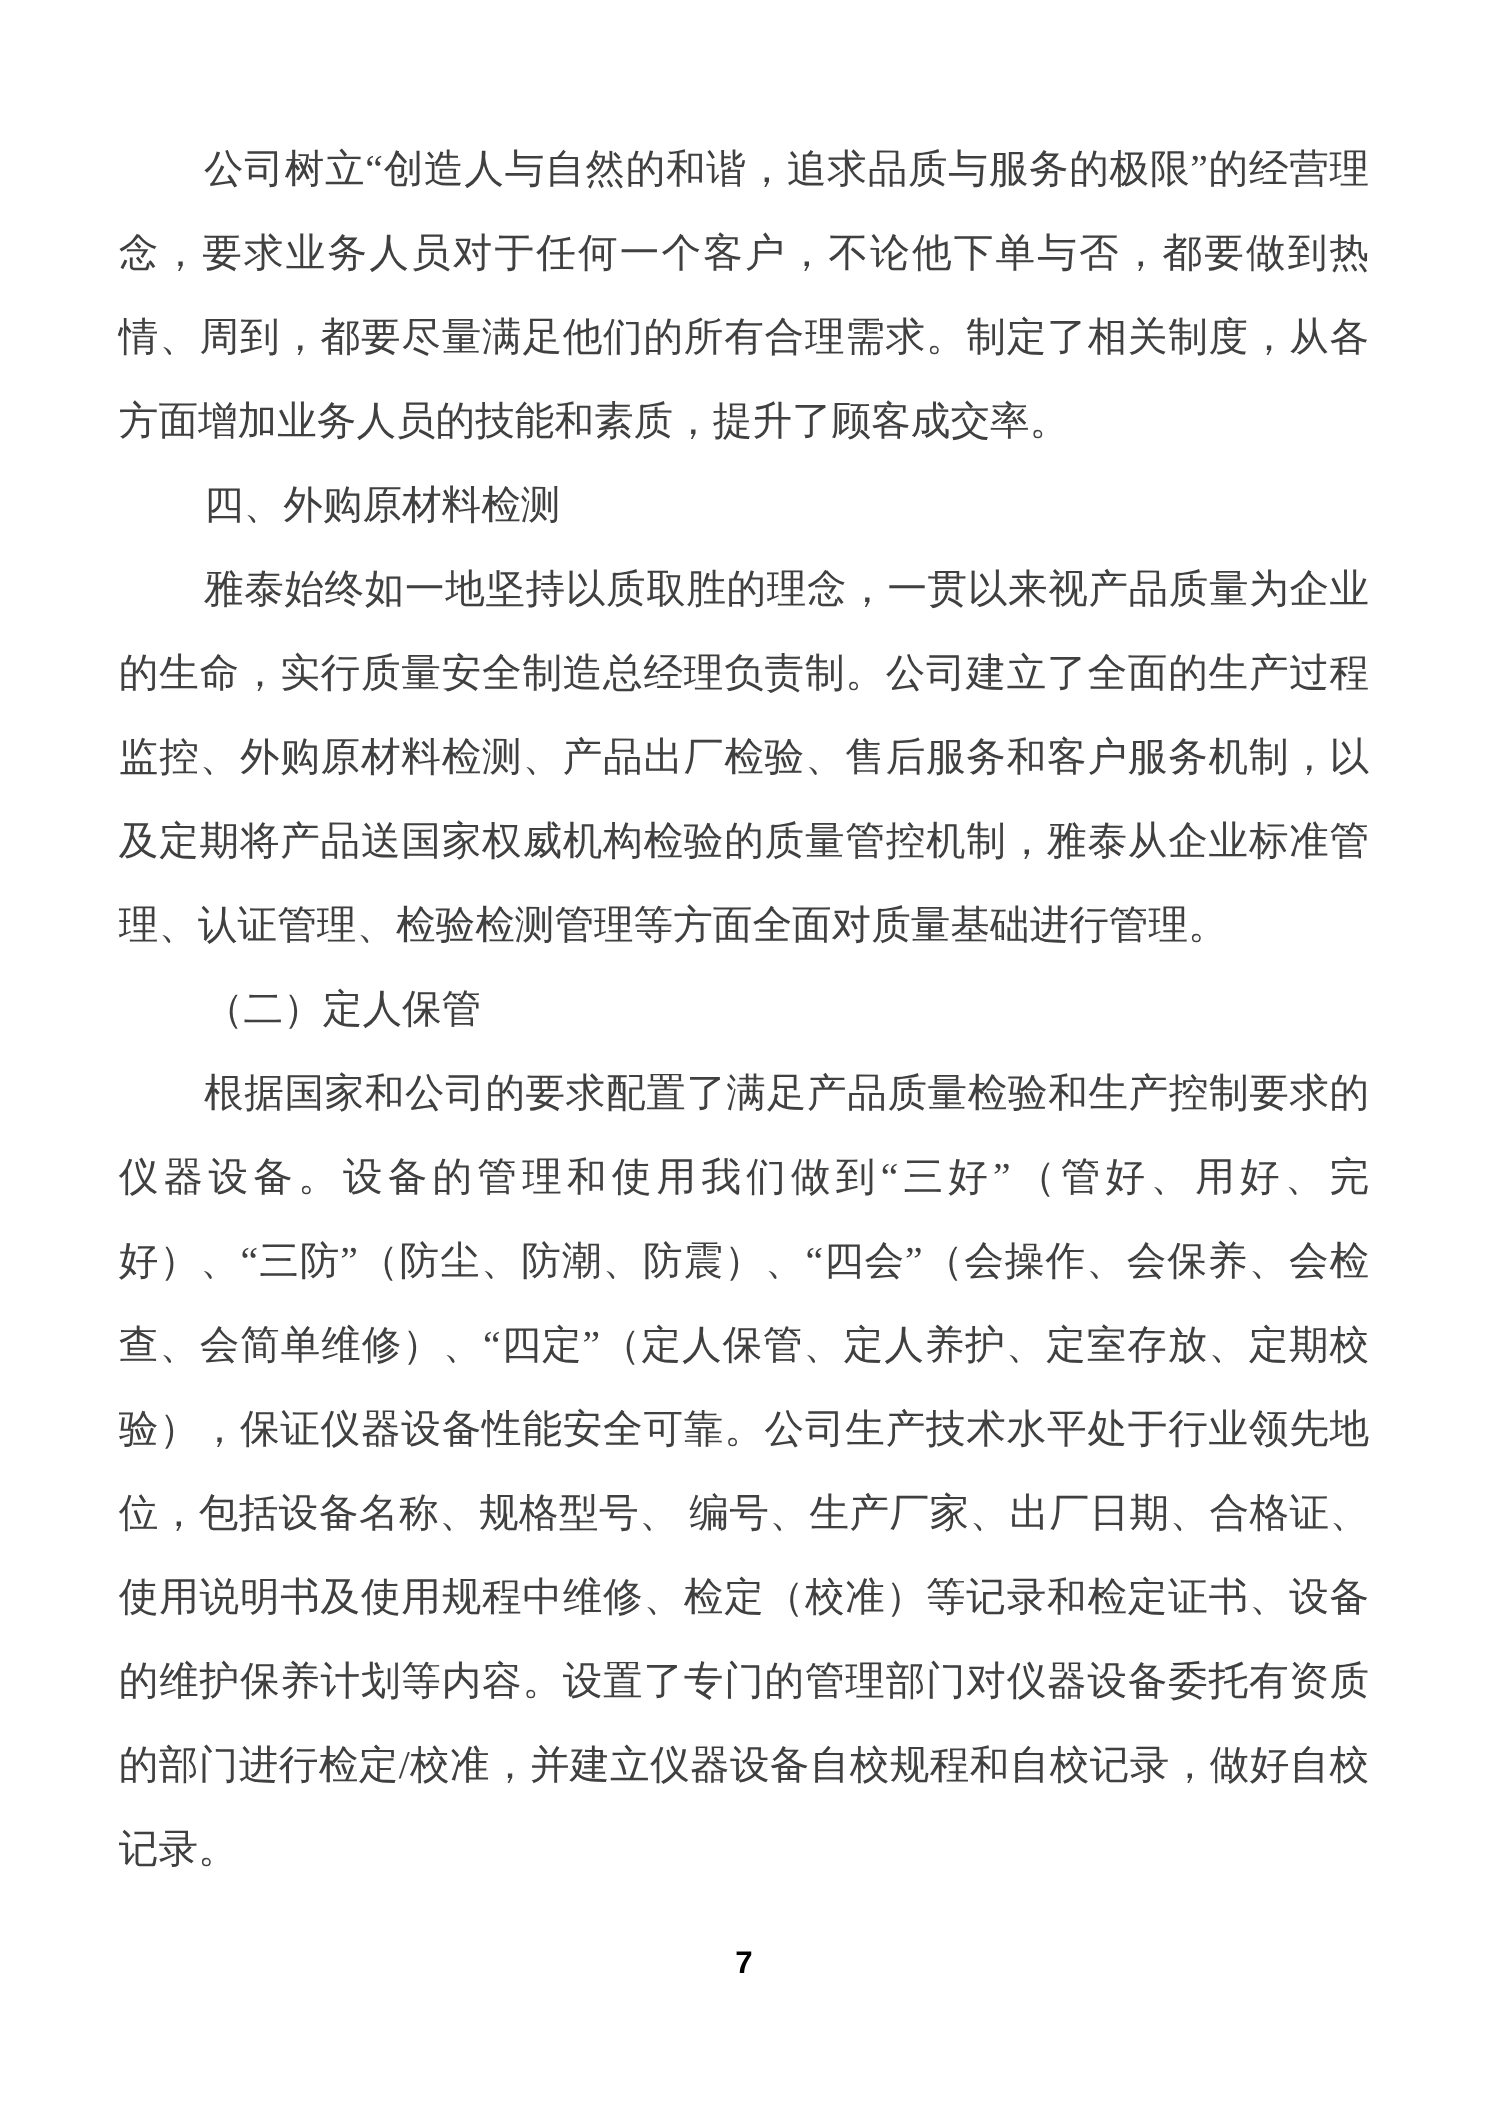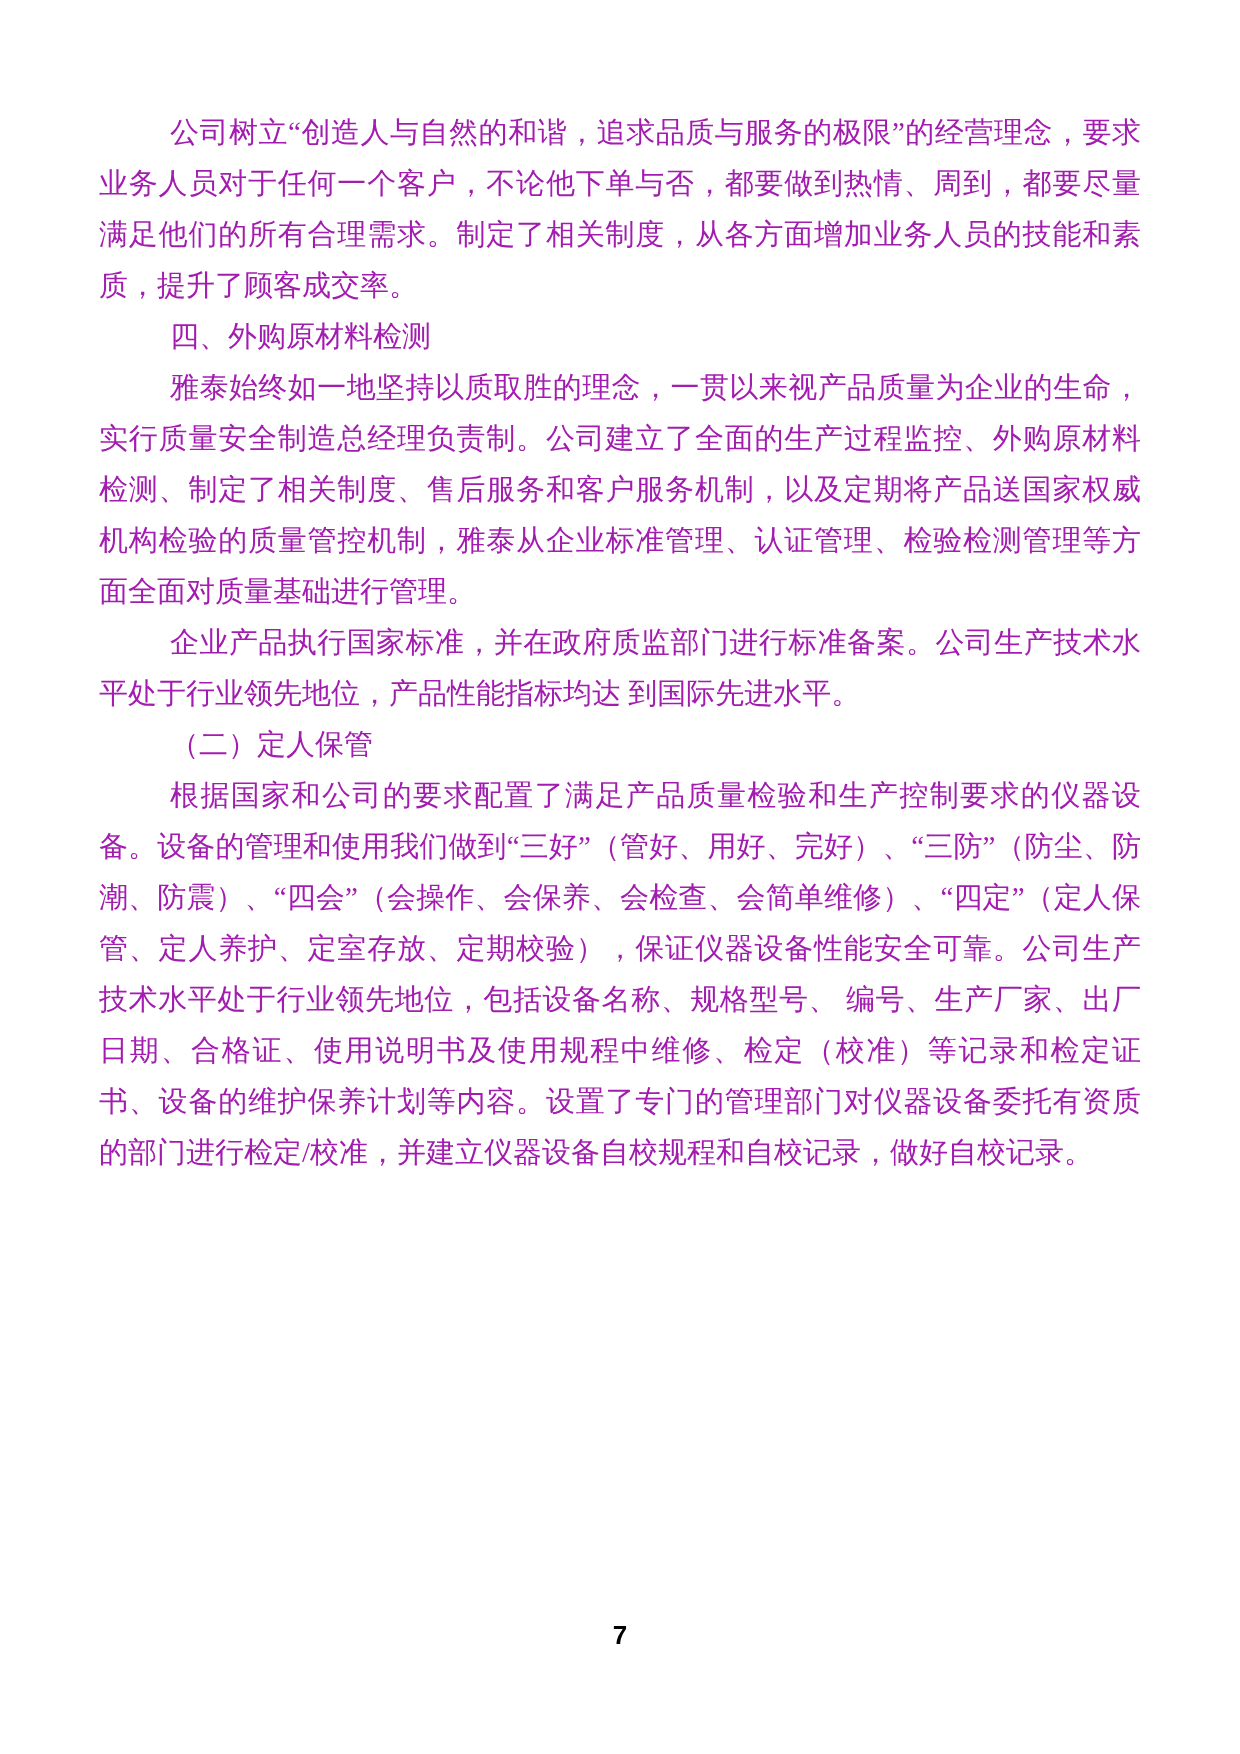--- a/index.html
+++ b/index.html
@@ -18,25 +18,25 @@
   }
   .textblock {
     position: absolute;
     left: 99px;
     top: 107px;
     width: 1042px;
   }
   .para {
     margin: 0;
     padding: 0;
-    font-size: 29px;
-    line-height: 51px;
+    font-size: 33px;
+    line-height: 70px;
     text-align: justify;
     text-indent: 71px;
-    color: #a21caf;
+    color: #404040;
     word-break: normal;
   }
   .footer {
     position: absolute;
     left: 0;
     width: 1240px;
     top: 1620px;
     text-align: center;
   }
   .page-number {
@@ -46,21 +46,20 @@
     color: #000000;
   }
 </style>
 </head>
 <body>
 
 <div class="page">
   <main class="textblock">
       <p class="para">公司树立“创造人与自然的和谐，追求品质与服务的极限”的经营理念，要求业务人员对于任何一个客户，不论他下单与否，都要做到热情、周到，都要尽量满足他们的所有合理需求。制定了相关制度，从各方面增加业务人员的技能和素质，提升了顾客成交率。</p>
       <p class="para">四、外购原材料检测</p>
-      <p class="para">雅泰始终如一地坚持以质取胜的理念，一贯以来视产品质量为企业的生命，实行质量安全制造总经理负责制。公司建立了全面的生产过程监控、外购原材料检测、制定了相关制度、售后服务和客户服务机制，以及定期将产品送国家权威机构检验的质量管控机制，雅泰从企业标准管理、认证管理、检验检测管理等方面全面对质量基础进行管理。</p>
-      <p class="para">企业产品执行国家标准，并在政府质监部门进行标准备案。公司生产技术水平处于行业领先地位，产品性能指标均达 到国际先进水平。</p>
+      <p class="para">雅泰始终如一地坚持以质取胜的理念，一贯以来视产品质量为企业的生命，实行质量安全制造总经理负责制。公司建立了全面的生产过程监控、外购原材料检测、产品出厂检验、售后服务和客户服务机制，以及定期将产品送国家权威机构检验的质量管控机制，雅泰从企业标准管理、认证管理、检验检测管理等方面全面对质量基础进行管理。</p>
       <p class="para">（二）定人保管</p>
       <p class="para">根据国家和公司的要求配置了满足产品质量检验和生产控制要求的仪器设备。设备的管理和使用我们做到“三好”（管好、用好、完好）、“三防”（防尘、防潮、防震）、“四会”（会操作、会保养、会检查、会简单维修）、“四定”（定人保管、定人养护、定室存放、定期校验），保证仪器设备性能安全可靠。公司生产技术水平处于行业领先地位，包括设备名称、规格型号、 编号、生产厂家、出厂日期、合格证、使用说明书及使用规程中维修、检定（校准）等记录和检定证书、设备的维护保养计划等内容。设置了专门的管理部门对仪器设备委托有资质的部门进行检定/校准，并建立仪器设备自校规程和自校记录，做好自校记录。</p>
     </main>
   <div class="footer">
     <span class="page-number">7</span>
   </div>
 </div>
 
 </body></html>

